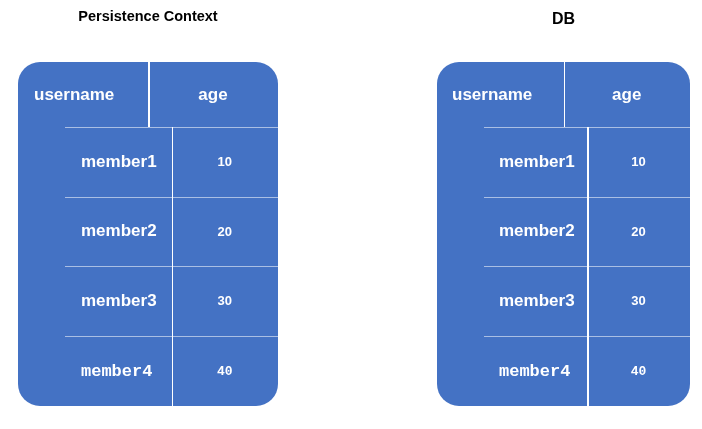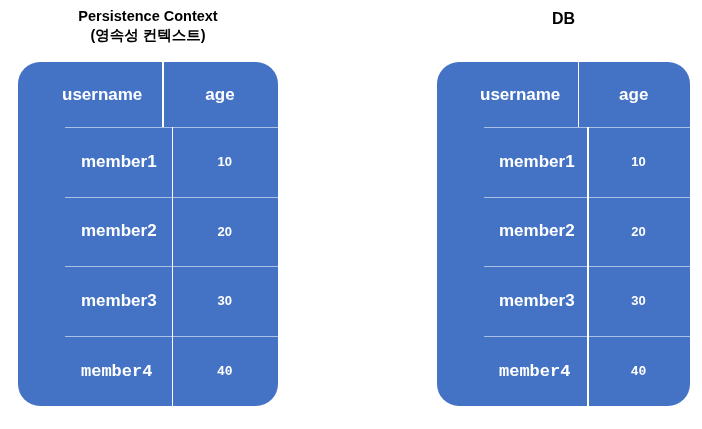--- a/index.html
+++ b/index.html
@@ -68,21 +68,21 @@
     top: 62px;
     width: 253px;
     height: 344px;
   }
 
   .t-row {
     display: flex;
     flex: 0 0 auto;
     position: relative;
   }
-  .t-row.header-row { height: 65px; padding-left: 28px; }
+  .t-row.header-row { height: 65px; }
   .t-row.body-row   { height: 69.5px; margin-left: 47px; }
   .t-row.body-row.last-row { height: 71px; font-family: Liberation Mono, monospace; }
 
   
   .t-row + .t-row::before {
     content: "";
     position: absolute;
     left: 0;
     right: 0;
     top: 0;
@@ -124,21 +124,20 @@
 
   .table-right .cell-name { padding-left: 15px; }
 </style>
 </head>
 <body>
 
 <div class="canvas">
 
   <div class="panel-title title-left">
     <span>Persistence Context</span>
-    <span class="title-sub">(영속성 컨텍스트)</span>
   </div>
 
   <div class="data-table table-left">
 
     <div class="t-row header-row">
       <div class="t-cell cell-name">username</div>
       <div class="t-cell cell-value">age</div>
     </div>
 
     <div class="t-row body-row">

